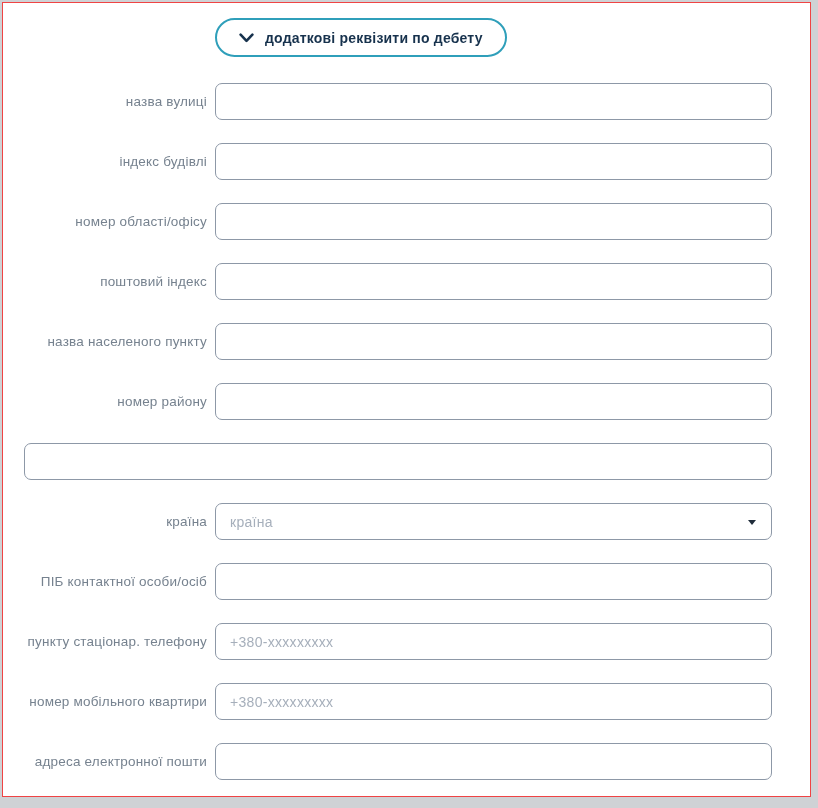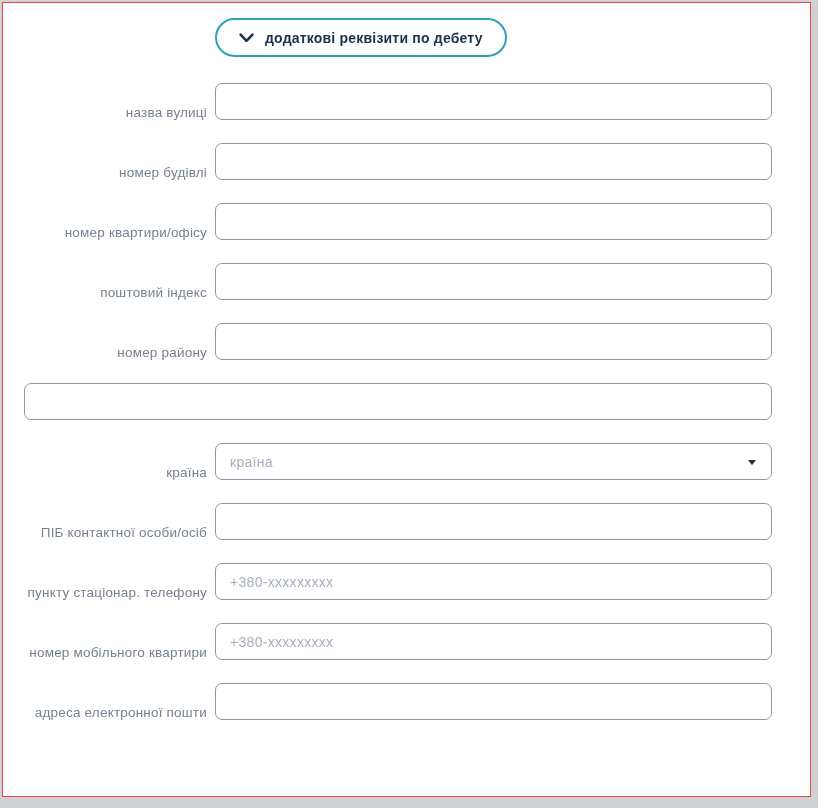--- a/index.html
+++ b/index.html
@@ -45,21 +45,21 @@
   }
   .toggle .chev {
     display: inline-flex;
     align-items: center;
     color: var(--button-text, #17324d);
   }
   
   .form-rows { display: block; }
   .row {
     display: flex;
-    align-items: flex-end;
+    align-items: center;
     margin: 0 38px 23px 21px;
   }
   .row:nth-child(9) { margin-top: 22px; }   
   .row:last-child { margin-bottom: 0; }
   .lbl {
     flex: 0 0 183px;
     width: 183px;
     margin-right: 8px;
     text-align: right;
     font-size: 13.5px;
@@ -119,33 +119,39 @@
     </button>
 
     <div class="form-rows" id="form-rows">
         <div class="row">
           <label class="lbl">назва вулиці</label>
           <div class="ctrl-wrap">
             <input type="text" class="inp" placeholder="" style="">
           </div>
         </div>
         <div class="row">
-          <label class="lbl">номер будівлі</label>
+          <label class="lbl">індекс будівлі</label>
           <div class="ctrl-wrap">
             <input type="text" class="inp" placeholder="" style="">
           </div>
         </div>
         <div class="row">
-          <label class="lbl">номер квартири/офісу</label>
+          <label class="lbl">номер області/офісу</label>
           <div class="ctrl-wrap">
             <input type="text" class="inp" placeholder="" style="">
           </div>
         </div>
         <div class="row">
           <label class="lbl">поштовий індекс</label>
+          <div class="ctrl-wrap">
+            <input type="text" class="inp" placeholder="" style="">
+          </div>
+        </div>
+        <div class="row">
+          <label class="lbl">назва населеного пункту</label>
           <div class="ctrl-wrap">
             <input type="text" class="inp" placeholder="" style="">
           </div>
         </div>
         <div class="row">
           <label class="lbl">номер району</label>
           <div class="ctrl-wrap">
             <input type="text" class="inp" placeholder="" style="">
           </div>
         </div>

